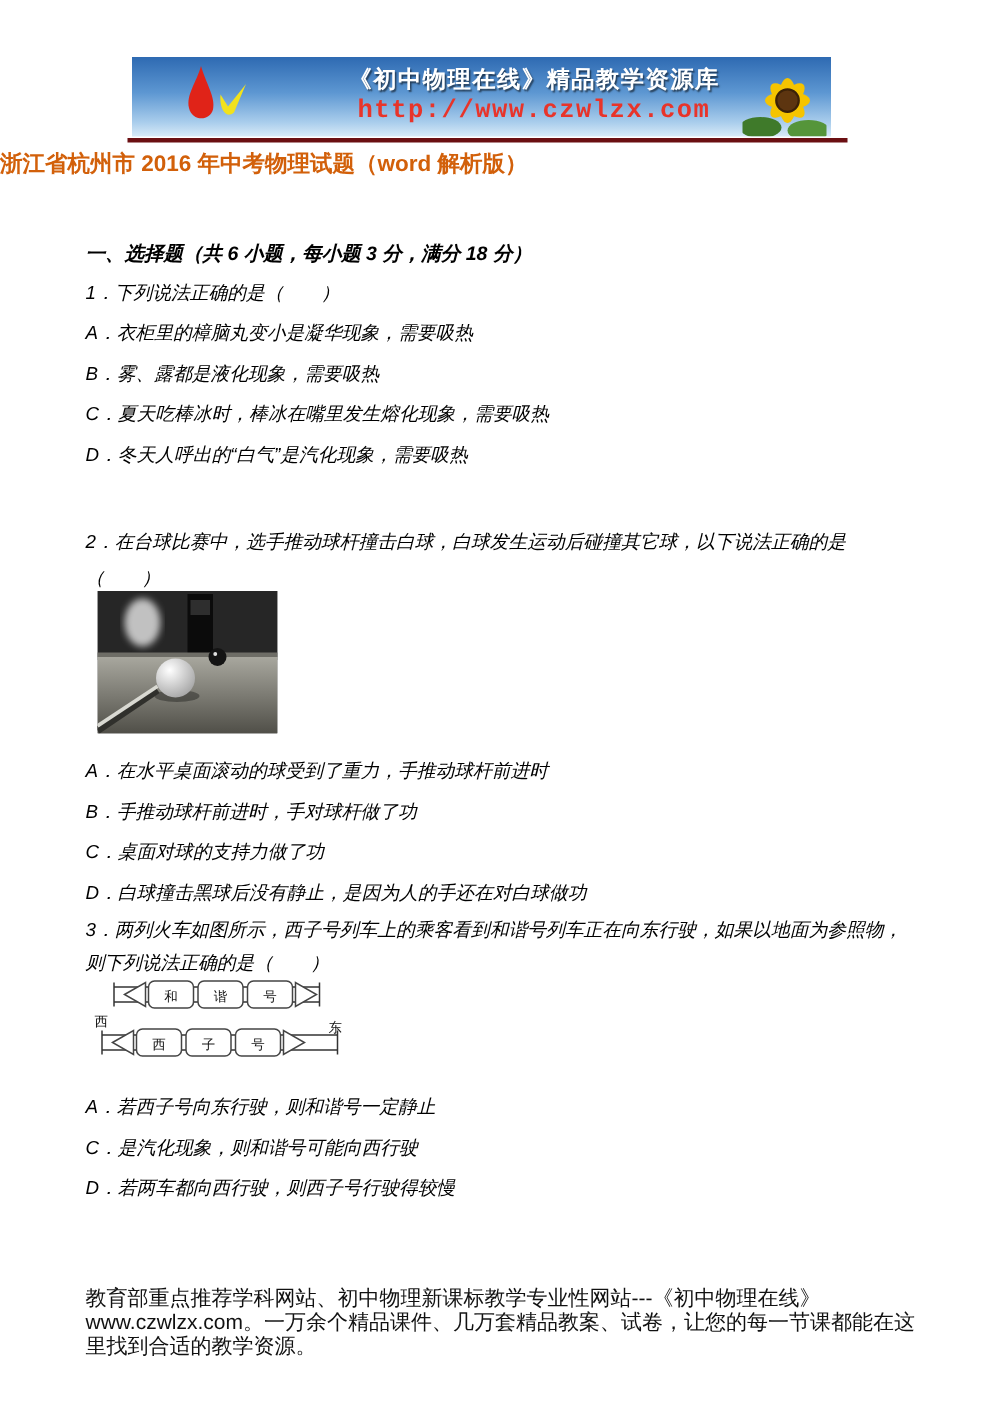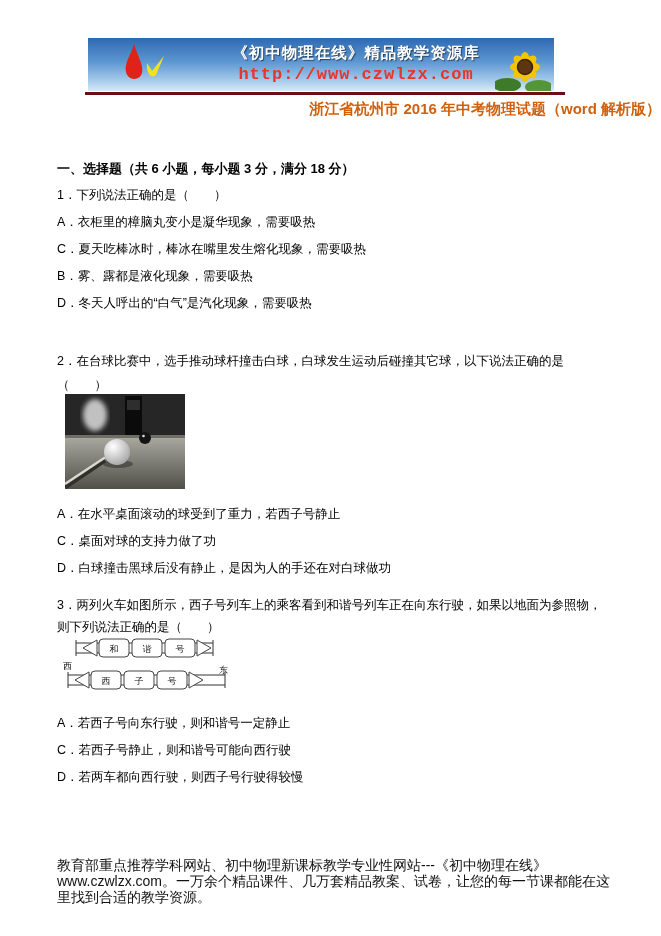--- a/index.html
+++ b/index.html
@@ -12,27 +12,27 @@
   .logo{position:absolute;left:30px;top:5px;}
   .banner-text{position:absolute;left:118px;top:5px;width:300px;text-align:center;}
   .site-title{color:#ffffff;font-weight:bold;font-size:15.5px;letter-spacing:1px;
               white-space:nowrap;text-shadow:1px 1px 1px rgba(0,0,0,.55);}
   .site-url{color:#e8342a;font-weight:bold;font-size:17px;letter-spacing:1px;
             font-family:"Liberation Mono",monospace;margin-top:1px;}
   .sunflower{position:absolute;right:3px;top:7px;}
   .banner-rule{position:absolute;left:85px;top:92px;width:480px;height:3px;background:#6b0f12;}
 
   
-  .doc-title{position:absolute;left:0;top:100px;width:100%;text-align:right;
+  .doc-title{position:absolute;left:0;top:100px;width:100%;text-align:left;
              color:#d2600a;font-weight:bold;font-size:15px;}
   .content{position:absolute;left:57px;top:155px;width:556px;font-size:12.5px;}
-  .content p{margin:0;line-height:27px;}
+  .content p{margin:0;line-height:27px;font-style:italic;}
   p.heading{font-weight:bold;font-size:13px;}
   p.stem2{line-height:24px;margin-top:32px;}
-  p.stem3{line-height:22px;margin-top:12px;}
+  p.stem3{line-height:22px;}
 
   .fig-billiards{display:block;width:120px;height:95px;margin:-3px 0 12px 8px;}
   .fig-train{display:block;width:167px;height:63px;margin:-5px 0 14px 5px;}
 
   .footer{position:absolute;left:57px;top:857px;width:554px;
           font-size:14px;line-height:16px;color:#111;}
 </style>
 </head>
 <body>
 
@@ -64,22 +64,22 @@
   </div>
   <div class="banner-rule"></div>
 
   <div class="doc-title">浙江省杭州市 2016 年中考物理试题（word 解析版）</div>
 
   <div class="content">
     <p class="heading">一、选择题（共 6 小题，每小题 3 分，满分 18 分）</p>
 
     <p>1．下列说法正确的是（　　）</p>
     <p>A．衣柜里的樟脑丸变小是凝华现象，需要吸热</p>
+    <p>B．雾、露都是液化现象，需要吸热</p>
     <p>C．夏天吃棒冰时，棒冰在嘴里发生熔化现象，需要吸热</p>
-    <p>B．雾、露都是液化现象，需要吸热</p>
     <p>D．冬天人呼出的“白气”是汽化现象，需要吸热</p>
 
     <p class="stem2">2．在台球比赛中，选手推动球杆撞击白球，白球发生运动后碰撞其它球，以下说法正确的是（　　）</p>
 
     <svg class="fig-billiards" viewBox="0 0 120 95">
       <defs>
         <linearGradient id="tbl" x1="0" y1="0" x2="0" y2="1">
           <stop offset="0" stop-color="#a8a79e"></stop>
             <stop offset="1" stop-color="#504f48"></stop>
         </linearGradient>
@@ -99,21 +99,22 @@
       <rect x="0" y="41" width="120" height="5" fill="#6e6d66"></rect>
       <rect x="0" y="44" width="120" height="51" fill="url(#tbl)"></rect>
       <ellipse cx="53" cy="70" rx="15" ry="4" fill="#2f2f2b" opacity="0.55"></ellipse>
       <circle cx="52" cy="58" r="13" fill="url(#cueball)"></circle>
       <circle cx="80" cy="44" r="6" fill="#141414"></circle>
       <circle cx="78.5" cy="42" r="1.3" fill="#e0e0e0"></circle>
       <line x1="0" y1="93" x2="40" y2="66" stroke="#30302c" stroke-width="5"></line>
       <line x1="0" y1="90" x2="40" y2="63.5" stroke="#d9d9d2" stroke-width="2.5"></line>
     </svg>
 
-    <p>A．在水平桌面滚动的球受到了重力，若西子号静止</p>
+    <p>A．在水平桌面滚动的球受到了重力，手推动球杆前进时</p>
+    <p>B．手推动球杆前进时，手对球杆做了功</p>
     <p>C．桌面对球的支持力做了功</p>
     <p>D．白球撞击黑球后没有静止，是因为人的手还在对白球做功</p>
 
     <p class="stem3">3．两列火车如图所示，西子号列车上的乘客看到和谐号列车正在向东行驶，如果以地面为参照物，则下列说法正确的是（　　）</p>
 
     <svg class="fig-train" viewBox="0 0 167 63">
       <g stroke="#333" stroke-width="1" fill="none">
         <line x1="14" y1="10" x2="151" y2="10"></line>
         <line x1="14" y1="20" x2="151" y2="20"></line>
         <line x1="14" y1="7" x2="14" y2="23"></line>
@@ -141,19 +142,19 @@
         <text x="118" y="19">号</text>
         <text x="44" y="51">西</text>
         <text x="77" y="51">子</text>
         <text x="110" y="51">号</text>
       </g>
       <text x="1" y="36" font-size="9" fill="#111" text-anchor="start">西</text>
       <text x="166" y="40" font-size="9" fill="#111" text-anchor="end">东</text>
     </svg>
 
     <p>A．若西子号向东行驶，则和谐号一定静止</p>
-    <p>C．若西子号静止，则和谐号可能向西行驶</p>
+    <p>C．是汽化现象，则和谐号可能向西行驶</p>
     <p>D．若两车都向西行驶，则西子号行驶得较慢</p>
   </div>
 
   <div class="footer">教育部重点推荐学科网站、初中物理新课标教学专业性网站---《初中物理在线》www.czwlzx.com。一万余个精品课件、几万套精品教案、试卷，让您的每一节课都能在这里找到合适的教学资源。</div>
 
 </div>
 
 </body></html>

